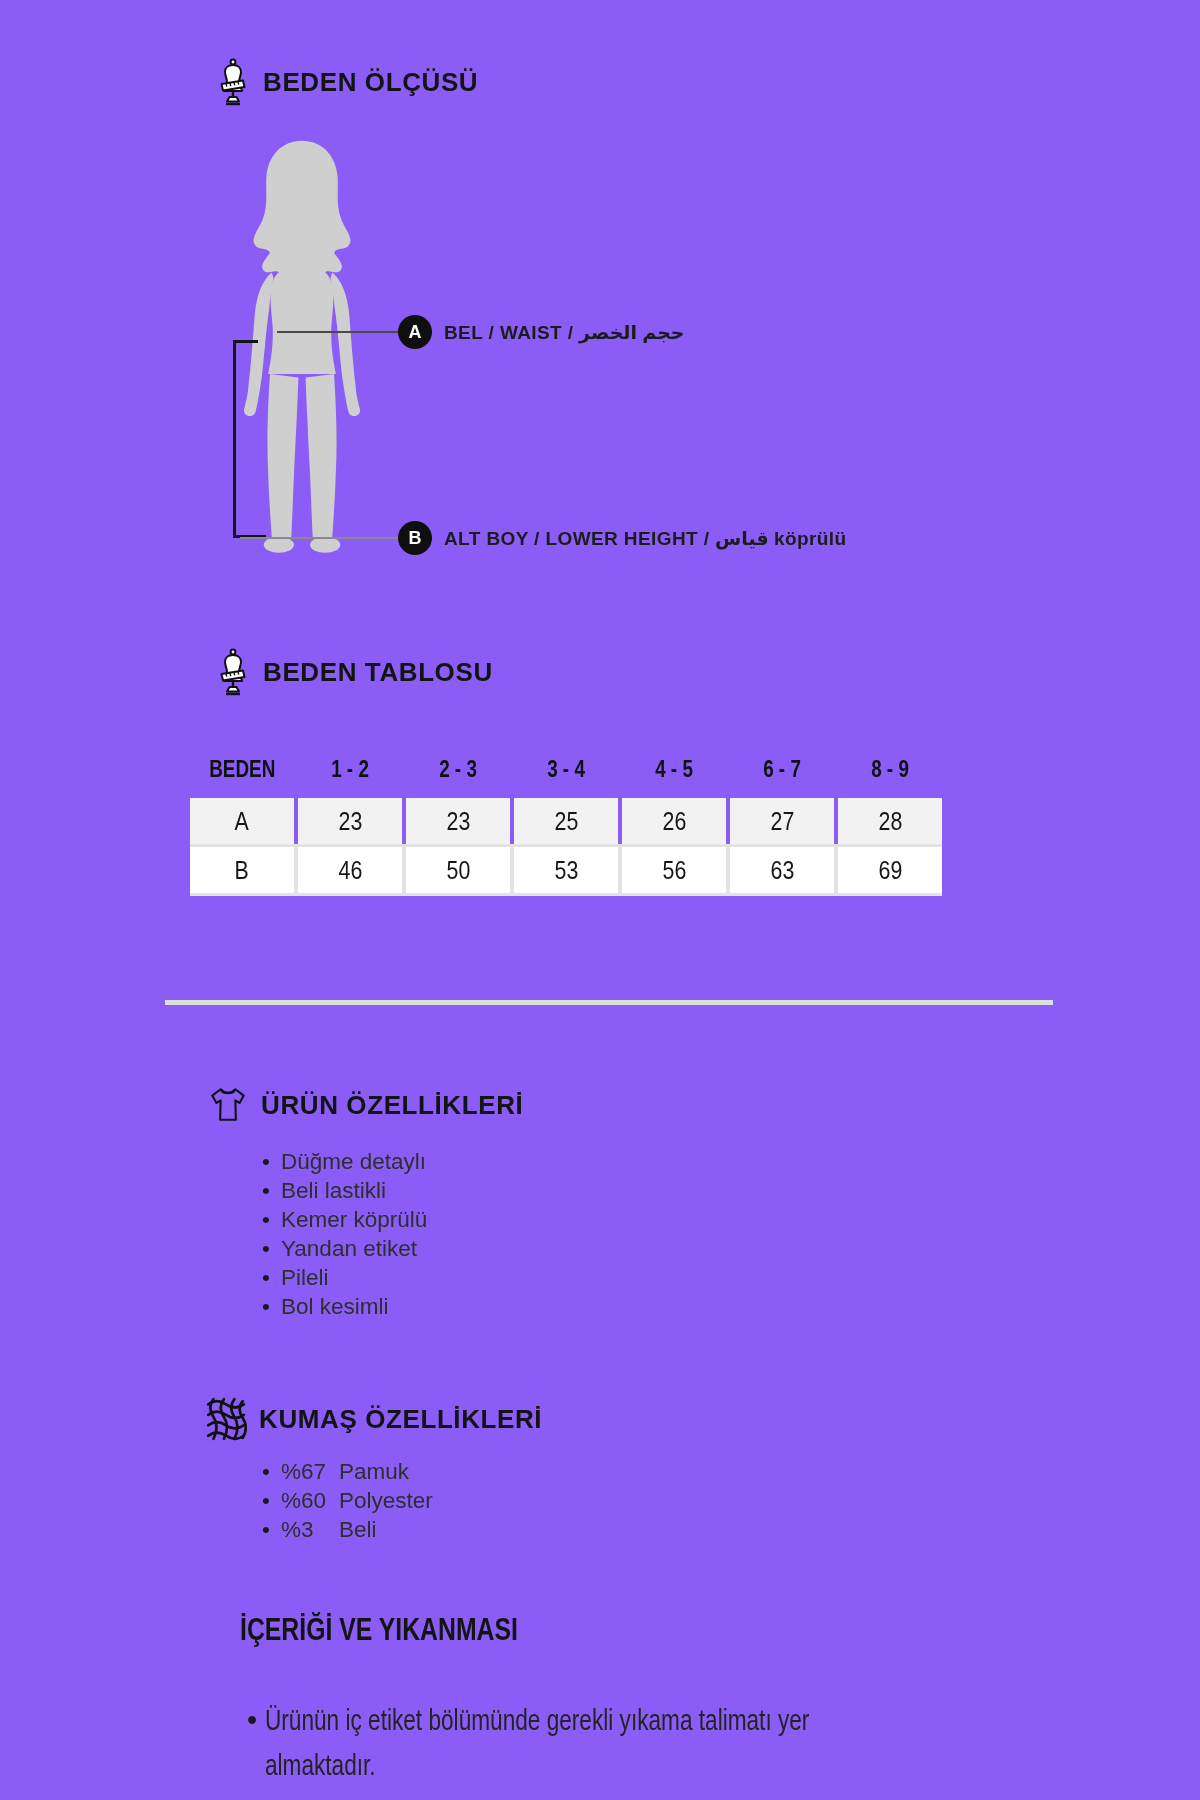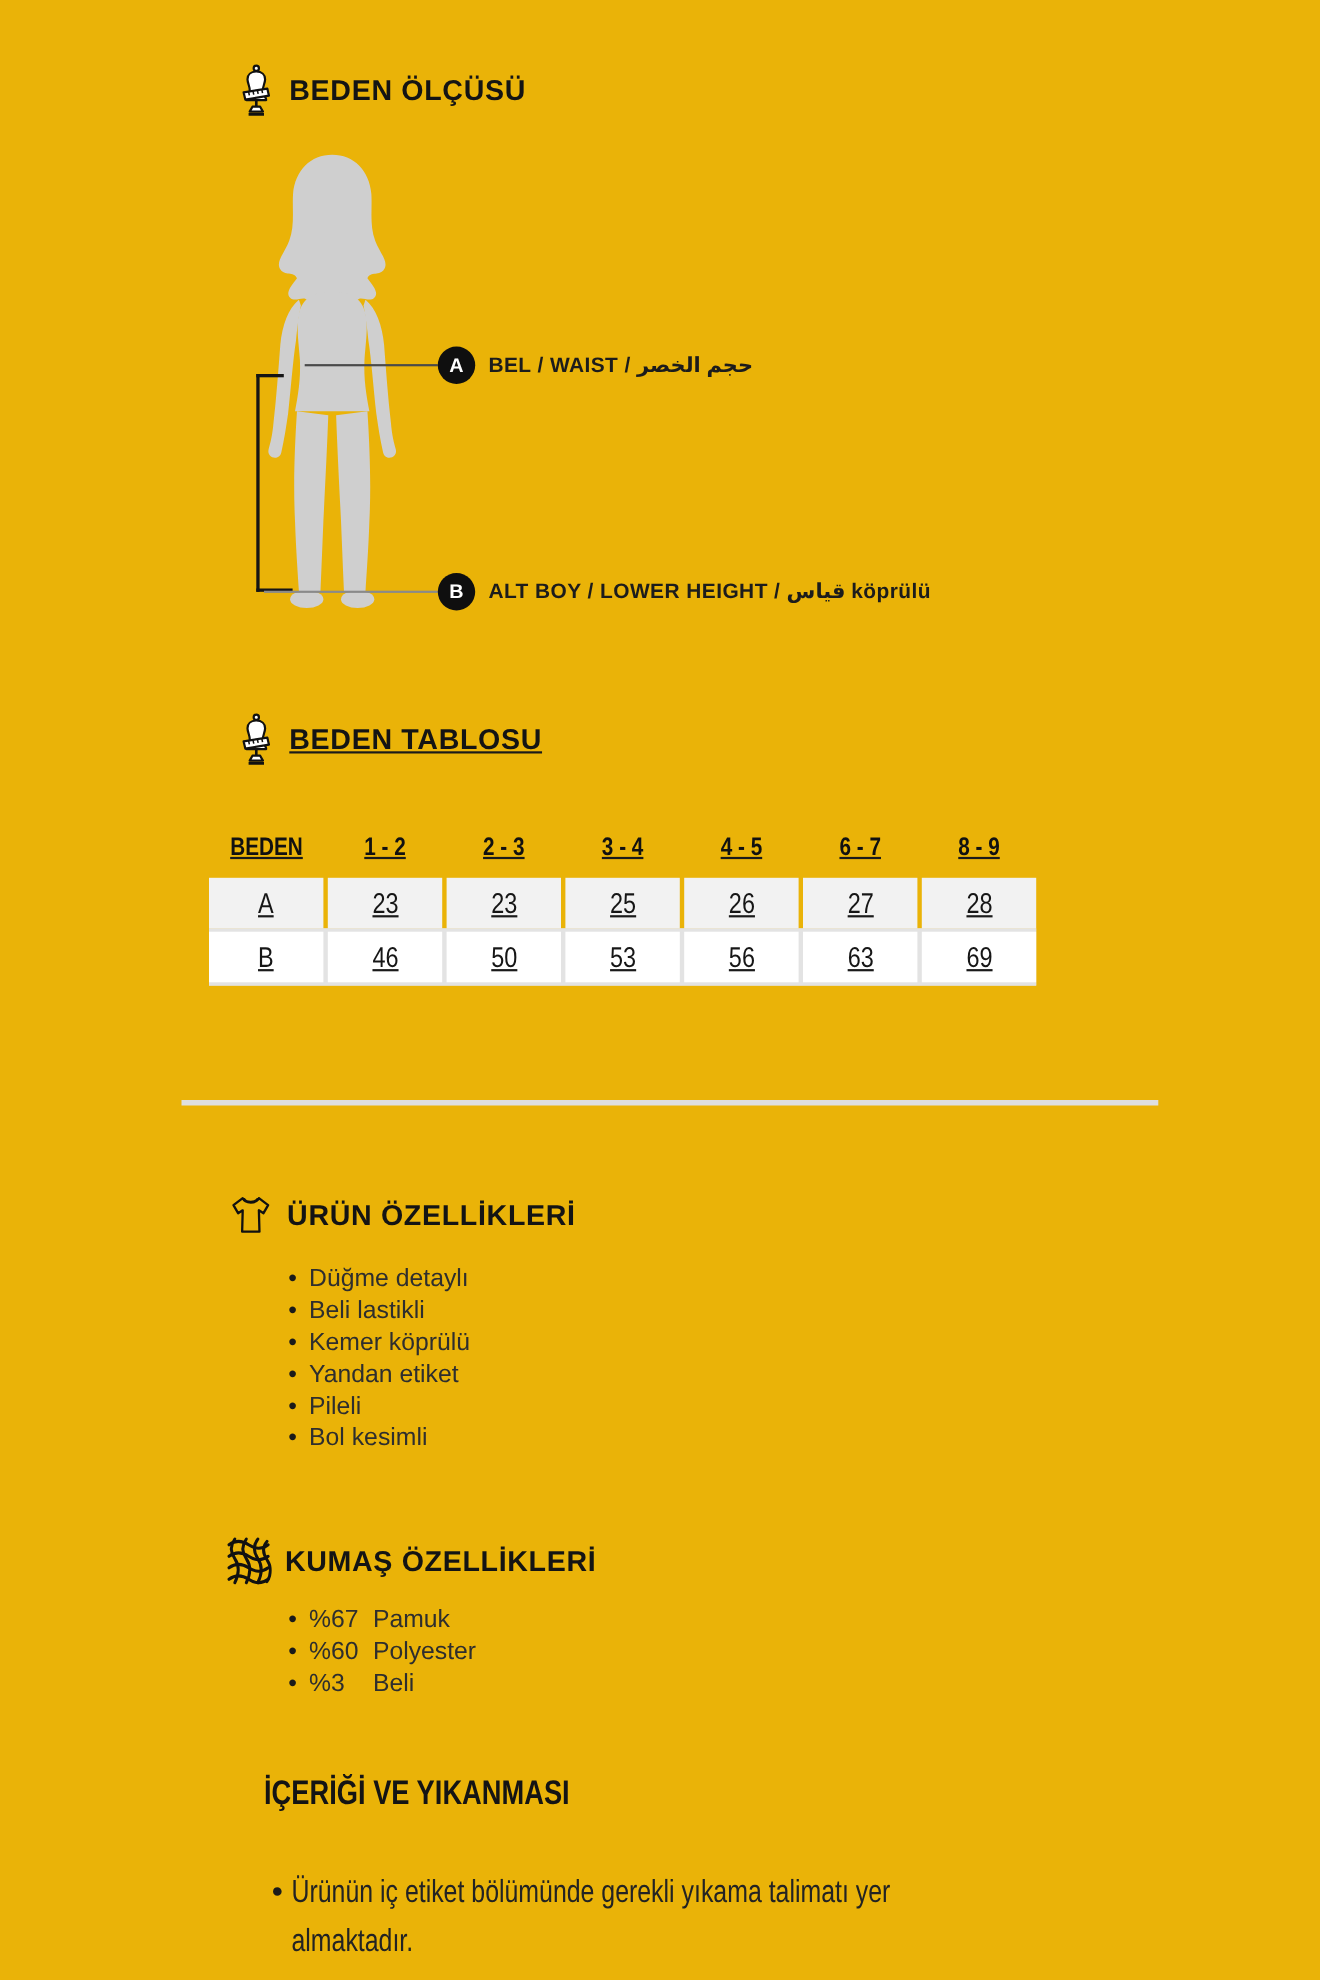--- a/index.html
+++ b/index.html
@@ -1,17 +1,17 @@
 <!DOCTYPE html>
 <html><head>
 <meta charset="utf-8">
 <style>
   html,body{margin:0;padding:0;background:#fff;}
   .page{
-    position:relative;width:1200px;height:1800px;background:#eab308;overflow:hidden;
+    position:relative;width:1200px;height:1800px;background:#8b5cf6;overflow:hidden;
     font-family:"Liberation Sans","DejaVu Sans",sans-serif;color:#1a1a1a;
   }
   
   .sec-header{position:absolute;display:flex;align-items:center;gap:12px;}
   .sec-header h2{
     margin:0;font-size:26px;font-weight:700;letter-spacing:.6px;color:#141414;
     font-family:"Liberation Sans",sans-serif;
   }
   .icon-box{flex:0 0 auto;display:flex;align-items:center;justify-content:center;}
   
@@ -22,21 +22,21 @@
     position:absolute;width:34px;height:34px;border-radius:50%;background:#0f0f0f;color:#fff;
     display:flex;align-items:center;justify-content:center;font-size:18px;font-weight:700;
   }
   .callout-label{
     position:absolute;font-size:19px;font-weight:700;color:#1c1c1c;letter-spacing:.4px;white-space:nowrap;
     font-family:"Liberation Sans","DejaVu Sans",sans-serif;
     text-align:center;
   }
   
   .size-table{position:absolute;left:190px;top:752px;}
-  .t-row{display:grid;grid-template-columns:repeat(7,104px);gap:4px;text-decoration:underline;}
+  .t-row{display:grid;grid-template-columns:repeat(7,104px);gap:4px;}
   .t-head .t-cell{
     height:34px;background:transparent;display:flex;align-items:center;justify-content:center;
     font-weight:700;font-size:23px;color:#111;
   }
   .t-body{margin-top:12px;}
   .t-rowA .t-cell{background:#f2f2f2;height:46px;display:flex;align-items:center;justify-content:center;font-size:26px;color:#161616;}
   .t-rowB-wrap{background:#e3e3e3;border-top:3px solid #e3e3e3;border-bottom:3px solid #e3e3e3;}
   .t-rowB .t-cell{background:#ffffff;height:46px;display:flex;align-items:center;justify-content:center;font-size:26px;color:#161616;}
   .cond{display:inline-block;transform:scaleX(.82);transform-origin:center;white-space:nowrap;}
   
@@ -104,21 +104,21 @@
     <span>A</span>
   </div>
   <div class="callout-label" style="left:444px;top:321px;">BEL / WAIST / حجم الخصر</div>
 
   <div class="fig-line gray" style="left:240px;top:537px;width:158px;"></div>
   <div class="badge" style="left:398px;top:521px;">
     <span>B</span>
   </div>
   <div class="callout-label" style="left:444px;top:527px;">ALT BOY  / LOWER HEIGHT / قياس köprülü</div>
 
-  <div class="sec-header" style="left:215px;top:648px;text-decoration:underline;">
+  <div class="sec-header" style="left:215px;top:648px;">
     <span class="icon-box">
       <svg width="36" height="48" viewBox="0 0 36 48" fill="none" stroke="#111" stroke-width="2" stroke-linejoin="round">
         <circle cx="18" cy="4" r="2.4" fill="#fff"></circle>
         <path d="M18,7 C13,7 10,10 10,14 C10,18 12.5,21 12,25 C11.5,28.5 9,30.5 9,33 L27,33 C27,30.5 24.5,28.5 24,25 C23.5,21 26,18 26,14 C26,10 23,7 18,7 Z" fill="#fff"></path>
         <path d="M6.5,26 L28,22.5 L29.5,29 L8,32.5 Z" fill="#fff"></path>
         <path d="M11,25.5 L11.7,28.7 M15,24.8 L15.7,28 M19,24.2 L19.7,27.4 M23,23.5 L23.7,26.7" stroke-width="1.4"></path>
         <path d="M18,33 L18,39" stroke-width="2.4"></path>
         <path d="M14.5,39 L21.5,39 L24,43.5 L12,43.5 Z" fill="#fff"></path>
         <path d="M11,46 L25,46" stroke-width="2.4"></path>
       </svg>

